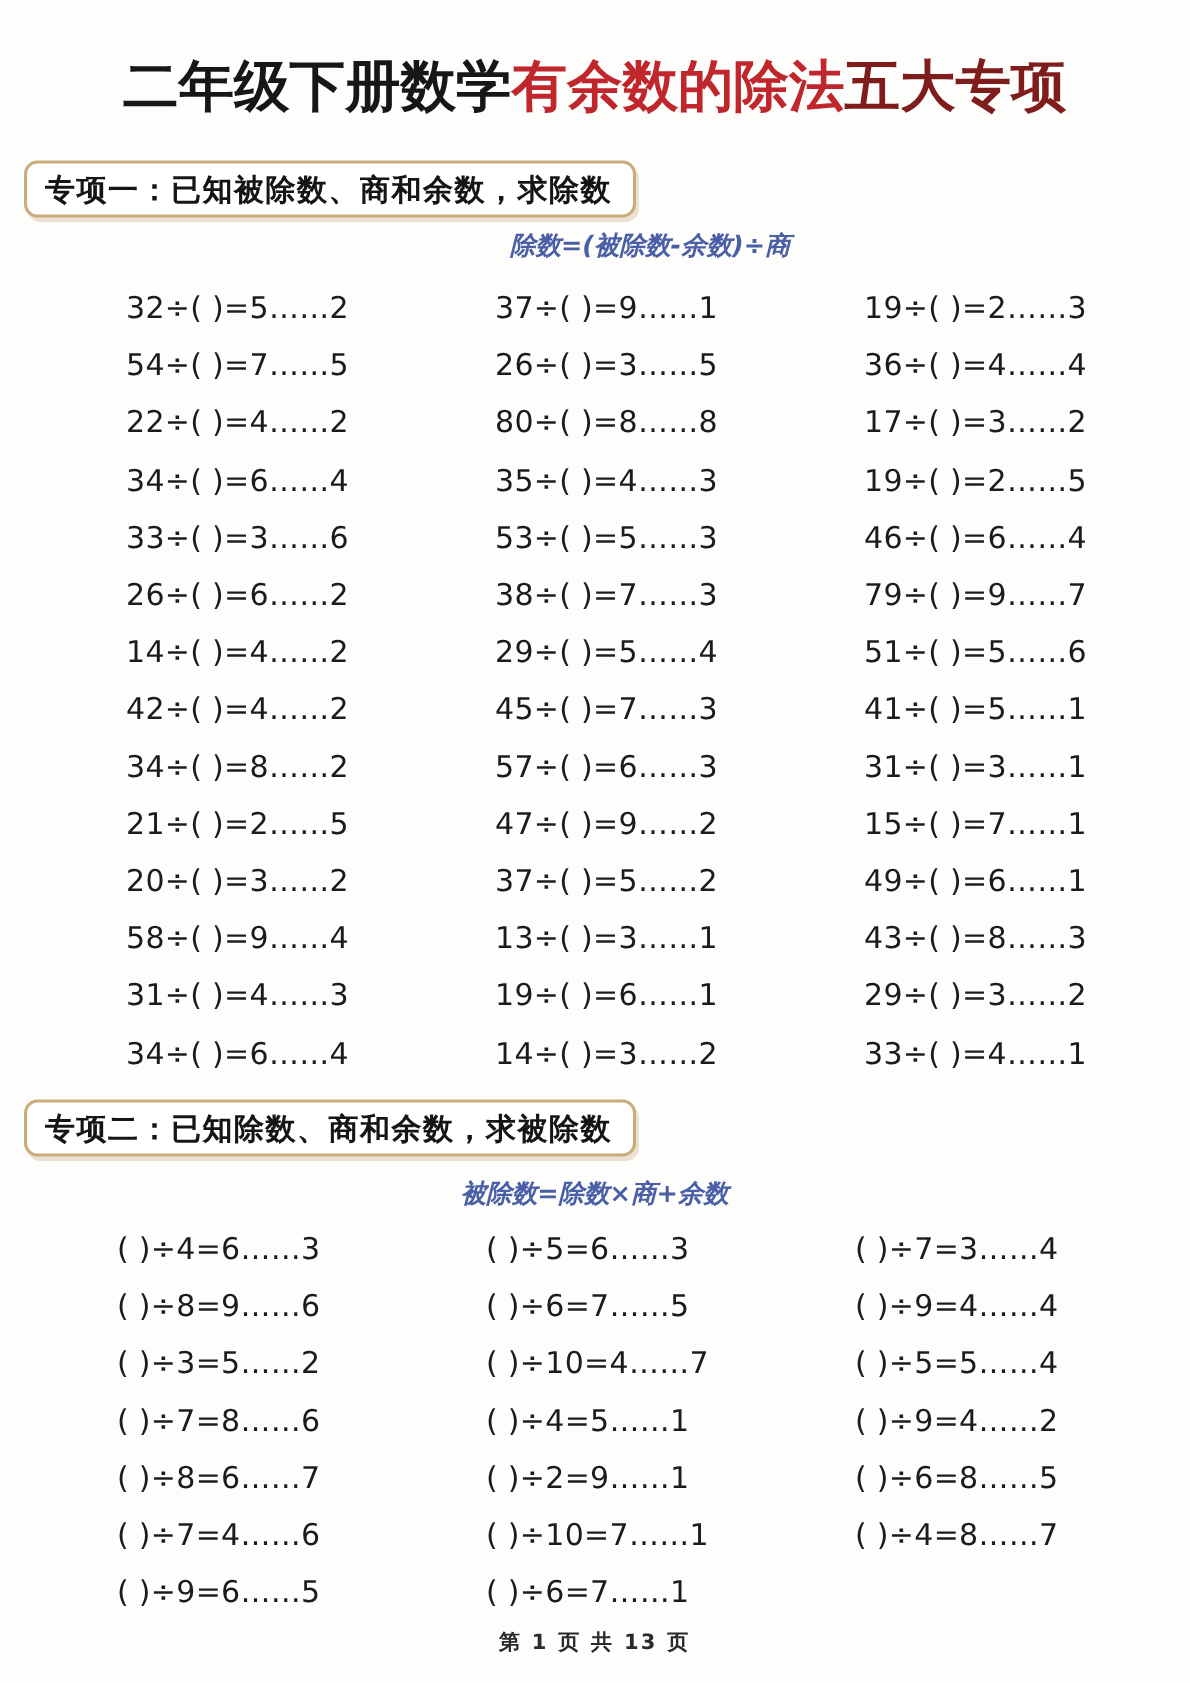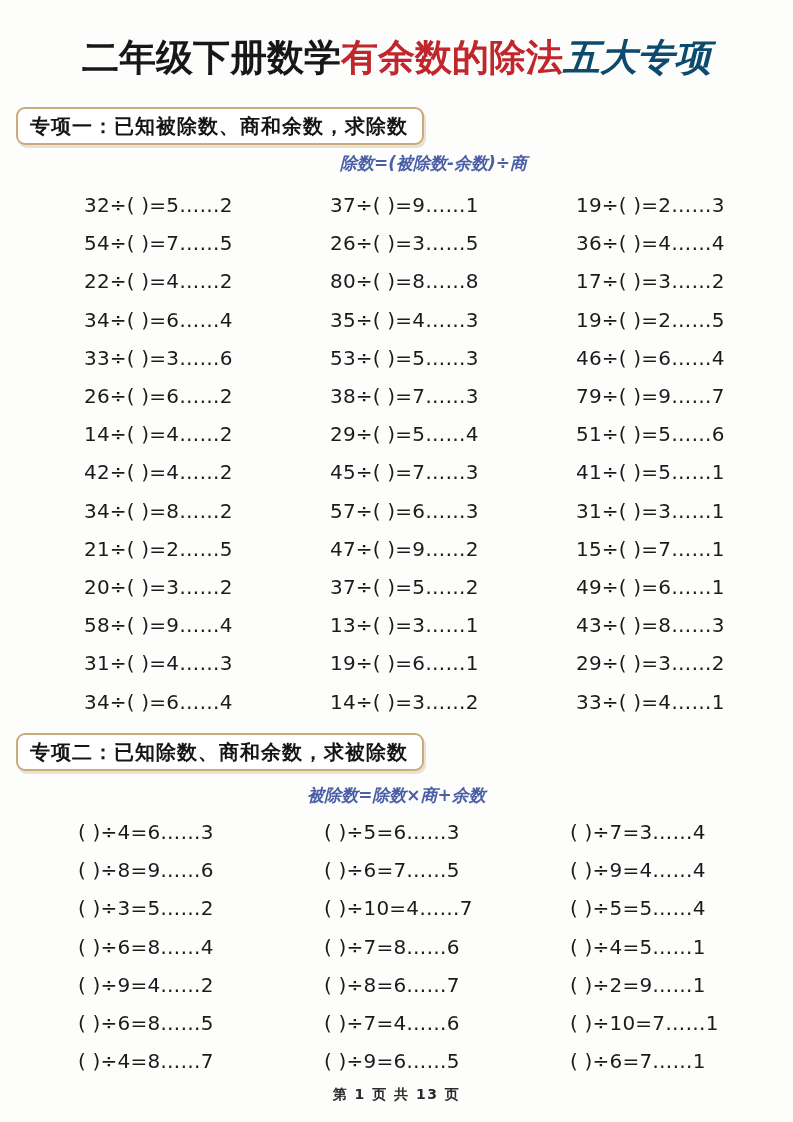--- a/index.html
+++ b/index.html
@@ -126,21 +126,21 @@
     color: #2a2a2a;
     letter-spacing: 1.5px;
   }
 </style>
 </head>
 <body>
 
 <div class="page">
 
   <div class="title-wrap">
-    <div class="title"><span class="seg-black" style="color: rgb(23, 23, 26);">二年级下册数学</span><span class="seg-red" style="color: rgb(192, 39, 45);">有余数的除法</span><span class="seg-teal" style="color: #0c4a6e; font-style: italic;">五大专项</span></div>
+    <div class="title"><span class="seg-black" style="color: rgb(23, 23, 26);">二年级下册数学</span><span class="seg-red" style="color: rgb(192, 39, 45);">有余数的除法</span><span class="seg-teal" style="color: #7f1d1d;">五大专项</span></div>
   </div>
 
   <div class="section-head" id="section-1-head">
     <span class="sh-text">专项一：已知被除数、商和余数，求除数</span>
   </div>
 
   <div class="formula" id="formula-1" style="color: rgb(74, 95, 165);">除数=(被除数-余数)÷商</div>
 
   <div class="grid" id="grid-1">
       <div class="cell">32÷(   )=5……2</div>
@@ -196,21 +196,20 @@
   <div class="grid" id="grid-2">
       <div class="cell">(   )÷4=6……3</div>
       <div class="cell">(   )÷5=6……3</div>
       <div class="cell">(   )÷7=3……4</div>
       <div class="cell">(   )÷8=9……6</div>
       <div class="cell">(   )÷6=7……5</div>
       <div class="cell">(   )÷9=4……4</div>
       <div class="cell">(   )÷3=5……2</div>
       <div class="cell">(   )÷10=4……7</div>
       <div class="cell">(   )÷5=5……4</div>
-      <div class="cell">(   )÷6=8……4</div>
       <div class="cell">(   )÷7=8……6</div>
       <div class="cell">(   )÷4=5……1</div>
       <div class="cell">(   )÷9=4……2</div>
       <div class="cell">(   )÷8=6……7</div>
       <div class="cell">(   )÷2=9……1</div>
       <div class="cell">(   )÷6=8……5</div>
       <div class="cell">(   )÷7=4……6</div>
       <div class="cell">(   )÷10=7……1</div>
       <div class="cell">(   )÷4=8……7</div>
       <div class="cell">(   )÷9=6……5</div>

